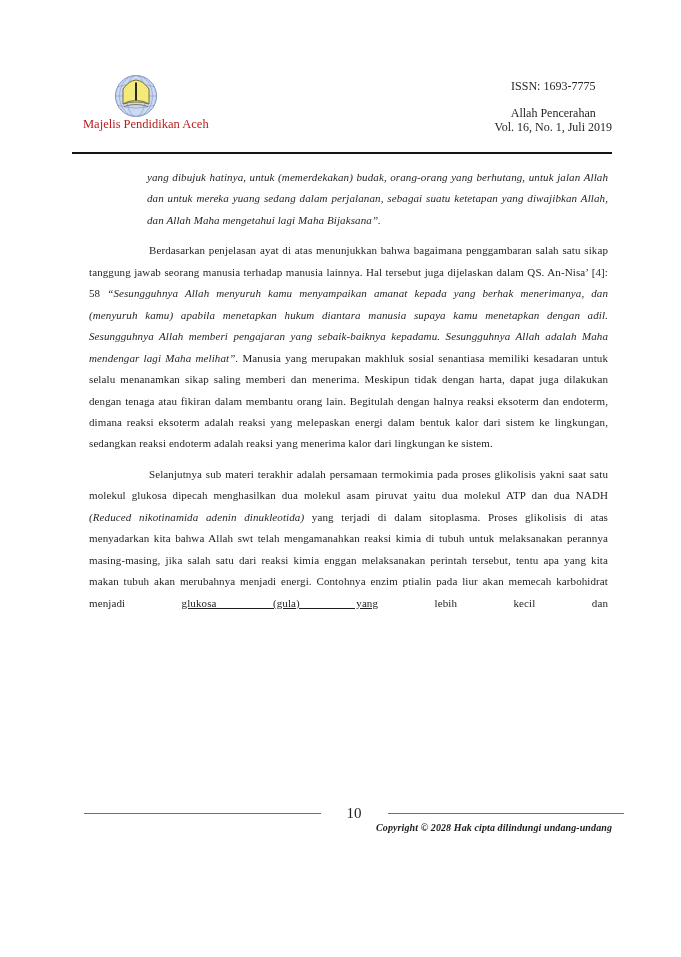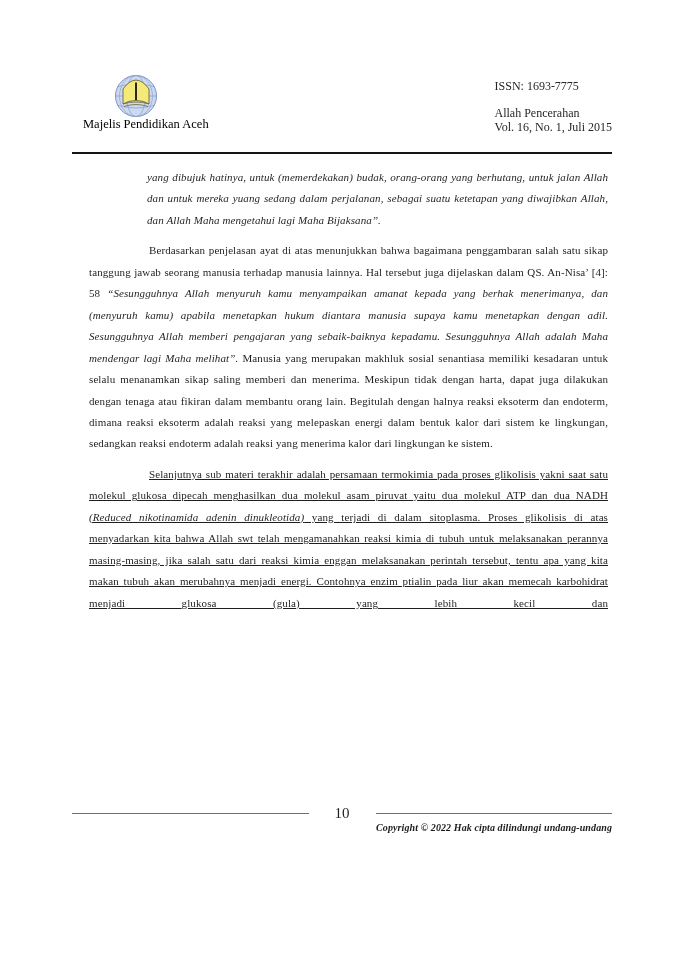--- a/index.html
+++ b/index.html
@@ -2,36 +2,36 @@
 <html><head>
 <meta charset="utf-8">
 <style>
   html,body{margin:0;padding:0;background:#ffffff;}
   .page{
     position:relative;width:681px;height:957px;background:#ffffff;
     font-family:"Liberation Serif",serif;color:#1f1f1f;overflow:hidden;
   }
   
   .logo-wrap{position:absolute;left:114px;top:74px;width:44px;height:44px;}
-  .org-name{position:absolute;left:83px;top:117px;font-size:12.5px;color:#000000;white-space:nowrap;}
-  .journal-meta{position:absolute;right:69px;top:79px;text-align:left;font-size:12px;line-height:14px;color:#262626;}
+  .org-name{position:absolute;left:83px;top:117px;font-size:12.5px;color:#b91c1c;white-space:nowrap;}
+  .journal-meta{position:absolute;right:69px;top:79px;text-align:center;font-size:12px;line-height:14px;color:#262626;}
   .journal-meta .issn{margin-bottom:13px;}
   .header-rule{position:absolute;left:72px;top:152px;width:540px;height:0;border-top:2px solid #141414;}
   
   .content{
     position:absolute;left:85px;top:160px;width:523px;
     font-size:11px;line-height:21.45px;text-align:justify;letter-spacing:0.1px;
   }
   .quote-block{margin:7px 0 9px 62px;font-style:italic;}
   .para{margin:0 0 9px 4px;text-indent:60px;}
-  .para.justify-last{text-align-last:justify;text-decoration:underline;}
+  .para.justify-last{text-align-last:justify;}
   .it{font-style:italic;}
   .un{text-decoration:underline;}
   
-  .footer-rule-row{position:absolute;left:72px;top:804px;width:540px;display:flex;align-items:center;text-align:center;}
+  .footer-rule-row{position:absolute;left:84px;top:804px;width:540px;display:flex;align-items:center;text-align:center;}
   .footer-rule-row .seg{flex:1;height:0;border-top:1.3px solid #4d79a1;}
   .page-number{padding:0 26px;font-size:15px;color:#1f1f1f;line-height:18px;}
   .copyright{
     position:absolute;right:69px;top:822px;font-size:10px;font-weight:bold;font-style:italic;
     color:#1c1c1c;letter-spacing:0.1px;white-space:nowrap;
   }
 </style>
 </head>
 <body>
 
@@ -49,31 +49,31 @@
       <path d="M9,30 Q15,28 22,28 Q29,28 35,30" fill="none" stroke="#6b6530" stroke-width="0.8"></path>
       <path d="M10,32.5 Q16,30.5 22,30.5 Q28,30.5 34,32.5" fill="none" stroke="#6b6530" stroke-width="0.8"></path>
       <line x1="22" y1="8.5" x2="22" y2="26" stroke="#141414" stroke-width="1.8"></line>
     </svg>
   </div>
   <div class="org-name">Majelis Pendidikan Aceh</div>
 
   <div class="journal-meta">
     <div class="issn">ISSN: 1693-7775</div>
     <div>Allah Pencerahan</div>
-    <div>Vol. 16, No. 1, Juli 2015</div>
+    <div>Vol. 16, No. 1, Juli 2019</div>
   </div>
 
   <div class="header-rule"></div>
 
   <div class="content">
     <div class="quote-block"><span class="it">yang dibujuk hatinya, untuk (memerdekakan) budak, orang-orang yang berhutang, untuk jalan Allah dan untuk mereka yuang sedang dalam perjalanan, sebagai suatu ketetapan yang diwajibkan Allah, dan Allah Maha mengetahui lagi Maha Bijaksana”.</span></div>
     <p class="para"><span>Berdasarkan penjelasan ayat di atas menunjukkan bahwa bagaimana penggambaran salah satu sikap tanggung jawab seorang manusia terhadap manusia lainnya. Hal tersebut juga dijelaskan dalam QS. An-Nisa’ [4]: 58 </span><span class="it">“Sesungguhnya Allah menyuruh kamu menyampaikan amanat kepada yang berhak menerimanya, dan (menyuruh kamu) apabila menetapkan hukum diantara manusia supaya kamu menetapkan dengan adil. Sesungguhnya Allah memberi pengajaran yang sebaik-baiknya kepadamu. Sesungguhnya Allah adalah Maha mendengar lagi Maha melihat”.</span><span> Manusia yang merupakan makhluk sosial senantiasa memiliki kesadaran untuk selalu menanamkan sikap saling memberi dan menerima. Meskipun tidak dengan harta, dapat juga dilakukan dengan tenaga atau fikiran dalam membantu orang lain. Begitulah dengan halnya reaksi eksoterm dan endoterm, dimana reaksi eksoterm adalah reaksi yang melepaskan energi dalam bentuk kalor dari sistem ke lingkungan, sedangkan reaksi endoterm adalah reaksi yang menerima kalor dari lingkungan ke sistem.</span></p>
     <p class="para justify-last"><span>Selanjutnya sub materi terakhir adalah persamaan termokimia pada proses glikolisis yakni saat satu molekul glukosa dipecah menghasilkan dua molekul asam piruvat yaitu dua molekul ATP dan dua NADH </span><span class="it">(Reduced nikotinamida adenin dinukleotida)</span><span> yang terjadi di dalam sitoplasma. Proses glikolisis di atas menyadarkan kita bahwa Allah swt telah mengamanahkan reaksi kimia di tubuh untuk melaksanakan perannya masing-masing, jika salah satu dari reaksi kimia enggan melaksanakan perintah tersebut, tentu apa yang kita makan tubuh akan merubahnya menjadi energi. Contohnya enzim ptialin pada liur akan memecah karbohidrat menjadi </span><span class="un">glukosa (gula) yang</span><span> lebih kecil dan</span></p>
   </div>
 
   <div class="footer-rule-row">
     <div class="seg"></div>
     <div class="page-number">10</div>
     <div class="seg"></div>
   </div>
-  <div class="copyright">Copyright © 2022 Hak cipta dilindungi undang-undang</div>
+  <div class="copyright">Copyright © 2028 Hak cipta dilindungi undang-undang</div>
 
 </div>
 
 </body></html>

